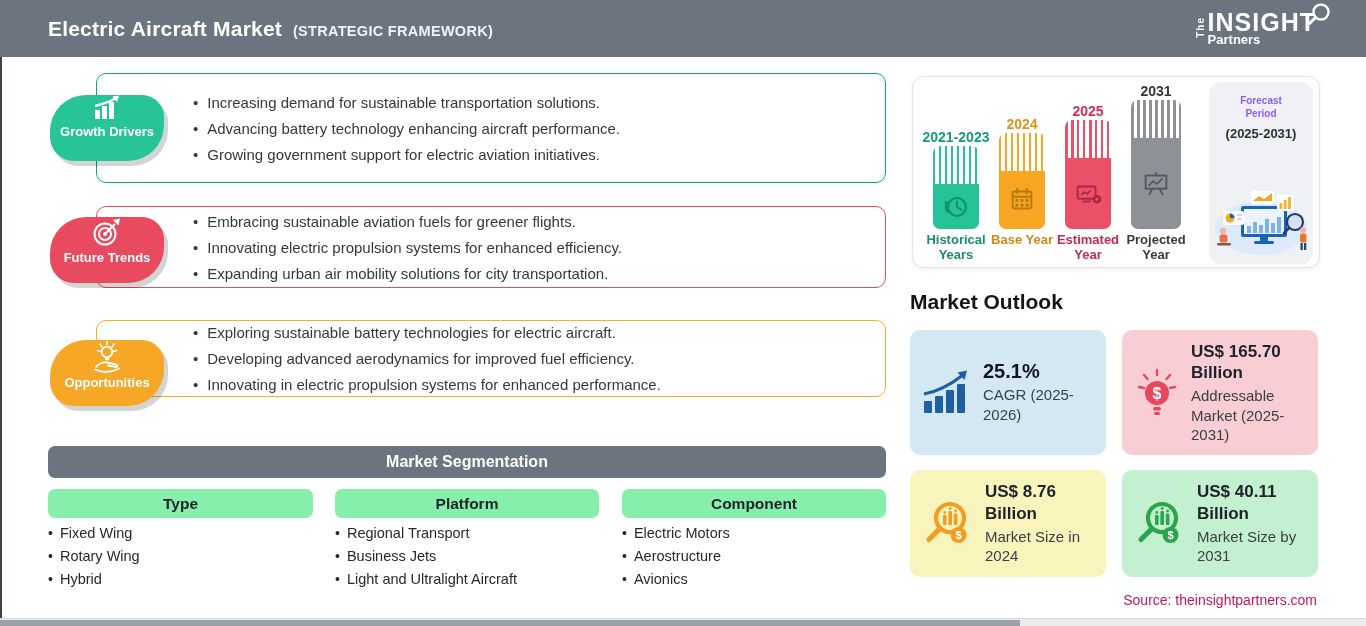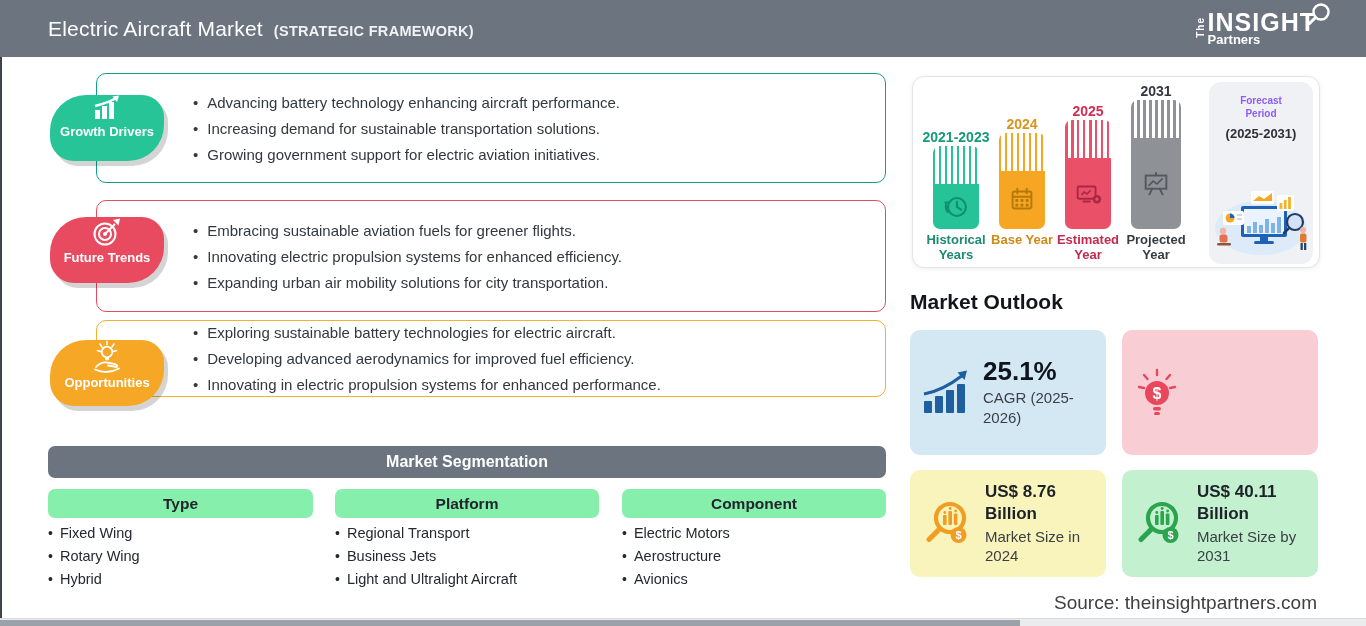--- a/index.html
+++ b/index.html
@@ -3,36 +3,36 @@
 <meta charset="utf-8">
 <style>
   *{margin:0;padding:0;box-sizing:border-box}
   html,body{width:1366px;height:626px}
   body{font-family:"Liberation Sans",sans-serif;background:#fff;position:relative;overflow:hidden}
 
   
   .header{position:absolute;left:0;top:0;width:1366px;height:57px;background:#6c7480;
           display:flex;align-items:center;justify-content:space-between;padding:0 50px 0 48px}
   .title-wrap{display:flex;align-items:baseline;gap:11px}
-  .title{color:#fff;font-size:21px;font-weight:normal;letter-spacing:.2px}
+  .title{color:#fff;font-size:21px;font-weight:bold;letter-spacing:.2px}
   .subtitle{color:#f0f2f4;font-size:14.5px;font-weight:bold;letter-spacing:.3px}
   .logo{display:flex;align-items:flex-start;color:#fff;gap:2px}
   .logo-the{writing-mode:vertical-rl;transform:rotate(180deg);font-size:10px;font-weight:bold;letter-spacing:1px;margin-top:7px}
   .logo-right{position:relative}
   .logo-insight{font-size:25px;font-weight:bold;letter-spacing:1px;line-height:1}
   .logo-partners{font-size:13px;font-weight:bold;text-align:left;margin-top:-3px;padding-right:14px}
   .logo-lens{position:absolute;right:-16px;top:-8px}
 
   .left-edge{position:absolute;left:0;top:57px;width:2px;height:561px;background:#3f444c}
 
   
   .info-box{position:absolute;left:96px;width:790px;background:#fff;border:1.6px solid;border-radius:10px;
             display:flex;flex-direction:column;justify-content:center;gap:9px;padding-left:96px}
   .box-drivers{top:73px;height:110px;border-color:#0fa187}
-  .box-trends{top:200px;height:112px;border-color:#e84a5f}
+  .box-trends{top:206px;height:82px;border-color:#e84a5f}
   .box-opps{top:320px;height:77px;border-color:#f2b02c}
   .bullet{font-size:15px;color:#33383f;display:flex;gap:9px;align-items:baseline}
   .bullet::before{content:"•";font-size:15px;color:#33383f}
 
   .badge{position:absolute;left:50px;width:114px;height:66px;display:flex;flex-direction:column;align-items:center;
          justify-content:flex-start;color:#fff;border-radius:36px 22px 36px 24px;box-shadow:4px 5px 0 rgba(0,0,0,.17);z-index:3}
   .badge-drivers{top:95px;background:#27c497}
   .badge-trends{top:217px;background:#e84a5f}
   .badge-opps{top:340px;background:#f6a725}
   .badge-label{font-size:13px;font-weight:bold;margin-top:2px;white-space:nowrap}
@@ -70,26 +70,26 @@
 
   
   .outlook-title{position:absolute;left:910px;top:290px;font-size:21px;font-weight:bold;color:#12161c}
   .stat-card{position:absolute;border-radius:10px;display:flex;align-items:center;gap:11px;padding:10px 12px}
   .card-cagr{left:910px;top:330px;width:196px;height:125px;background:#d4e8f4}
   .card-addr{left:1122px;top:330px;width:196px;height:125px;background:#f8cdd3}
   .card-2024{left:910px;top:470px;width:196px;height:107px;background:#f9f4bc}
   .card-2031{left:1122px;top:470px;width:196px;height:107px;background:#c3f0ce}
   .stat-icon{flex:none;display:flex;align-items:center;justify-content:center}
   .stat-text{display:flex;flex-direction:column}
-  .stat-value-big{font-size:26px;font-weight:bold;color:#10141c;line-height:1.05}
+  .stat-value-big{font-size:20px;font-weight:bold;color:#10141c;line-height:1.05}
   .stat-desc{font-size:15px;color:#3a3f46;line-height:1.3;margin-top:3px}
   .stat-value{font-size:17px;font-weight:bold;color:#1d2129;line-height:1.25}
   .icon-2024{color:#f09d22}.icon-2031{color:#2ba44e}
 
-  .source{position:absolute;right:49px;top:592px;font-size:19px;color:#404040}
+  .source{position:absolute;right:49px;top:592px;font-size:14px;color:#be185d}
 
   
   .scrollbar{position:absolute;left:0;bottom:0;width:1366px;height:8px;background:#ebecee;border-top:1px solid #d9dadd}
   .scroll-thumb{position:absolute;left:0;top:1px;width:1020px;height:7px;background:#9aa1a9}
 </style>
 </head>
 <body>
 
 <div class="header">
   <div class="title-wrap">
@@ -104,22 +104,22 @@
         <circle cx="15" cy="10" r="7.5" fill="none" stroke="#fff" stroke-width="2.4"></circle>
         <line x1="9.5" y1="15.5" x2="3.5" y2="21.5" stroke="#fff" stroke-width="3" stroke-linecap="round"></line>
       </svg>
       <div class="logo-partners">Partners</div>
     </div>
   </div>
 </div>
 <div class="left-edge"></div>
 
 <div class="info-box box-drivers">
+  <div class="bullet">Increasing demand for sustainable transportation solutions.</div>
   <div class="bullet">Advancing battery technology enhancing aircraft performance.</div>
-  <div class="bullet">Increasing demand for sustainable transportation solutions.</div>
   <div class="bullet">Growing government support for electric aviation initiatives.</div>
 </div>
 <div class="badge badge-drivers">
   <svg width="34" height="27" viewBox="0 0 34 27">
     <rect x="5" y="15" width="5" height="9" fill="#fff"></rect>
     <rect x="12" y="11" width="5" height="13" fill="#fff"></rect>
     <rect x="19" y="7" width="5" height="17" fill="#fff"></rect>
     <path d="M5 11 C 13 9, 20 7, 26 3" stroke="#fff" stroke-width="2.4" fill="none"></path>
     <path d="M22.5 1.5 L29 0.5 L27 7 Z" fill="#fff"></path>
   </svg>
@@ -328,20 +328,24 @@
         <line x1="36" y1="9" x2="32.5" y2="13"></line>
         <line x1="5" y1="21" x2="10" y2="22"></line>
         <line x1="41" y1="21" x2="36" y2="22"></line>
       </g>
       <circle cx="23" cy="27" r="12" fill="#e8475c"></circle>
       <text x="23" y="32.5" text-anchor="middle" font-size="16" font-weight="bold" fill="#fff" font-family="Liberation Sans, sans-serif">$</text>
       <rect x="19" y="41" width="8" height="3.4" rx="1.7" fill="#e8475c"></rect>
       <rect x="20" y="46" width="6" height="3" rx="1.5" fill="#e8475c"></rect>
     </svg>
   </div>
+  <div class="stat-text">
+    <span class="stat-value">US$ 165.70 Billion</span>
+    <span class="stat-desc">Addressable Market (2025-2031)</span>
+  </div>
 </div>
 
 <div class="stat-card card-2024">
   <div class="stat-icon icon-2024">
     <svg width="52" height="52" viewBox="0 0 52 52">
       <circle cx="28" cy="20" r="14" fill="none" stroke="currentColor" stroke-width="4.2"></circle>
       <g fill="currentColor">
         <rect x="21" y="17" width="3.6" height="10" rx="1"></rect>
         <rect x="26.4" y="13" width="3.6" height="14" rx="1"></rect>
         <rect x="31.8" y="15.5" width="3.6" height="11.5" rx="1"></rect>

